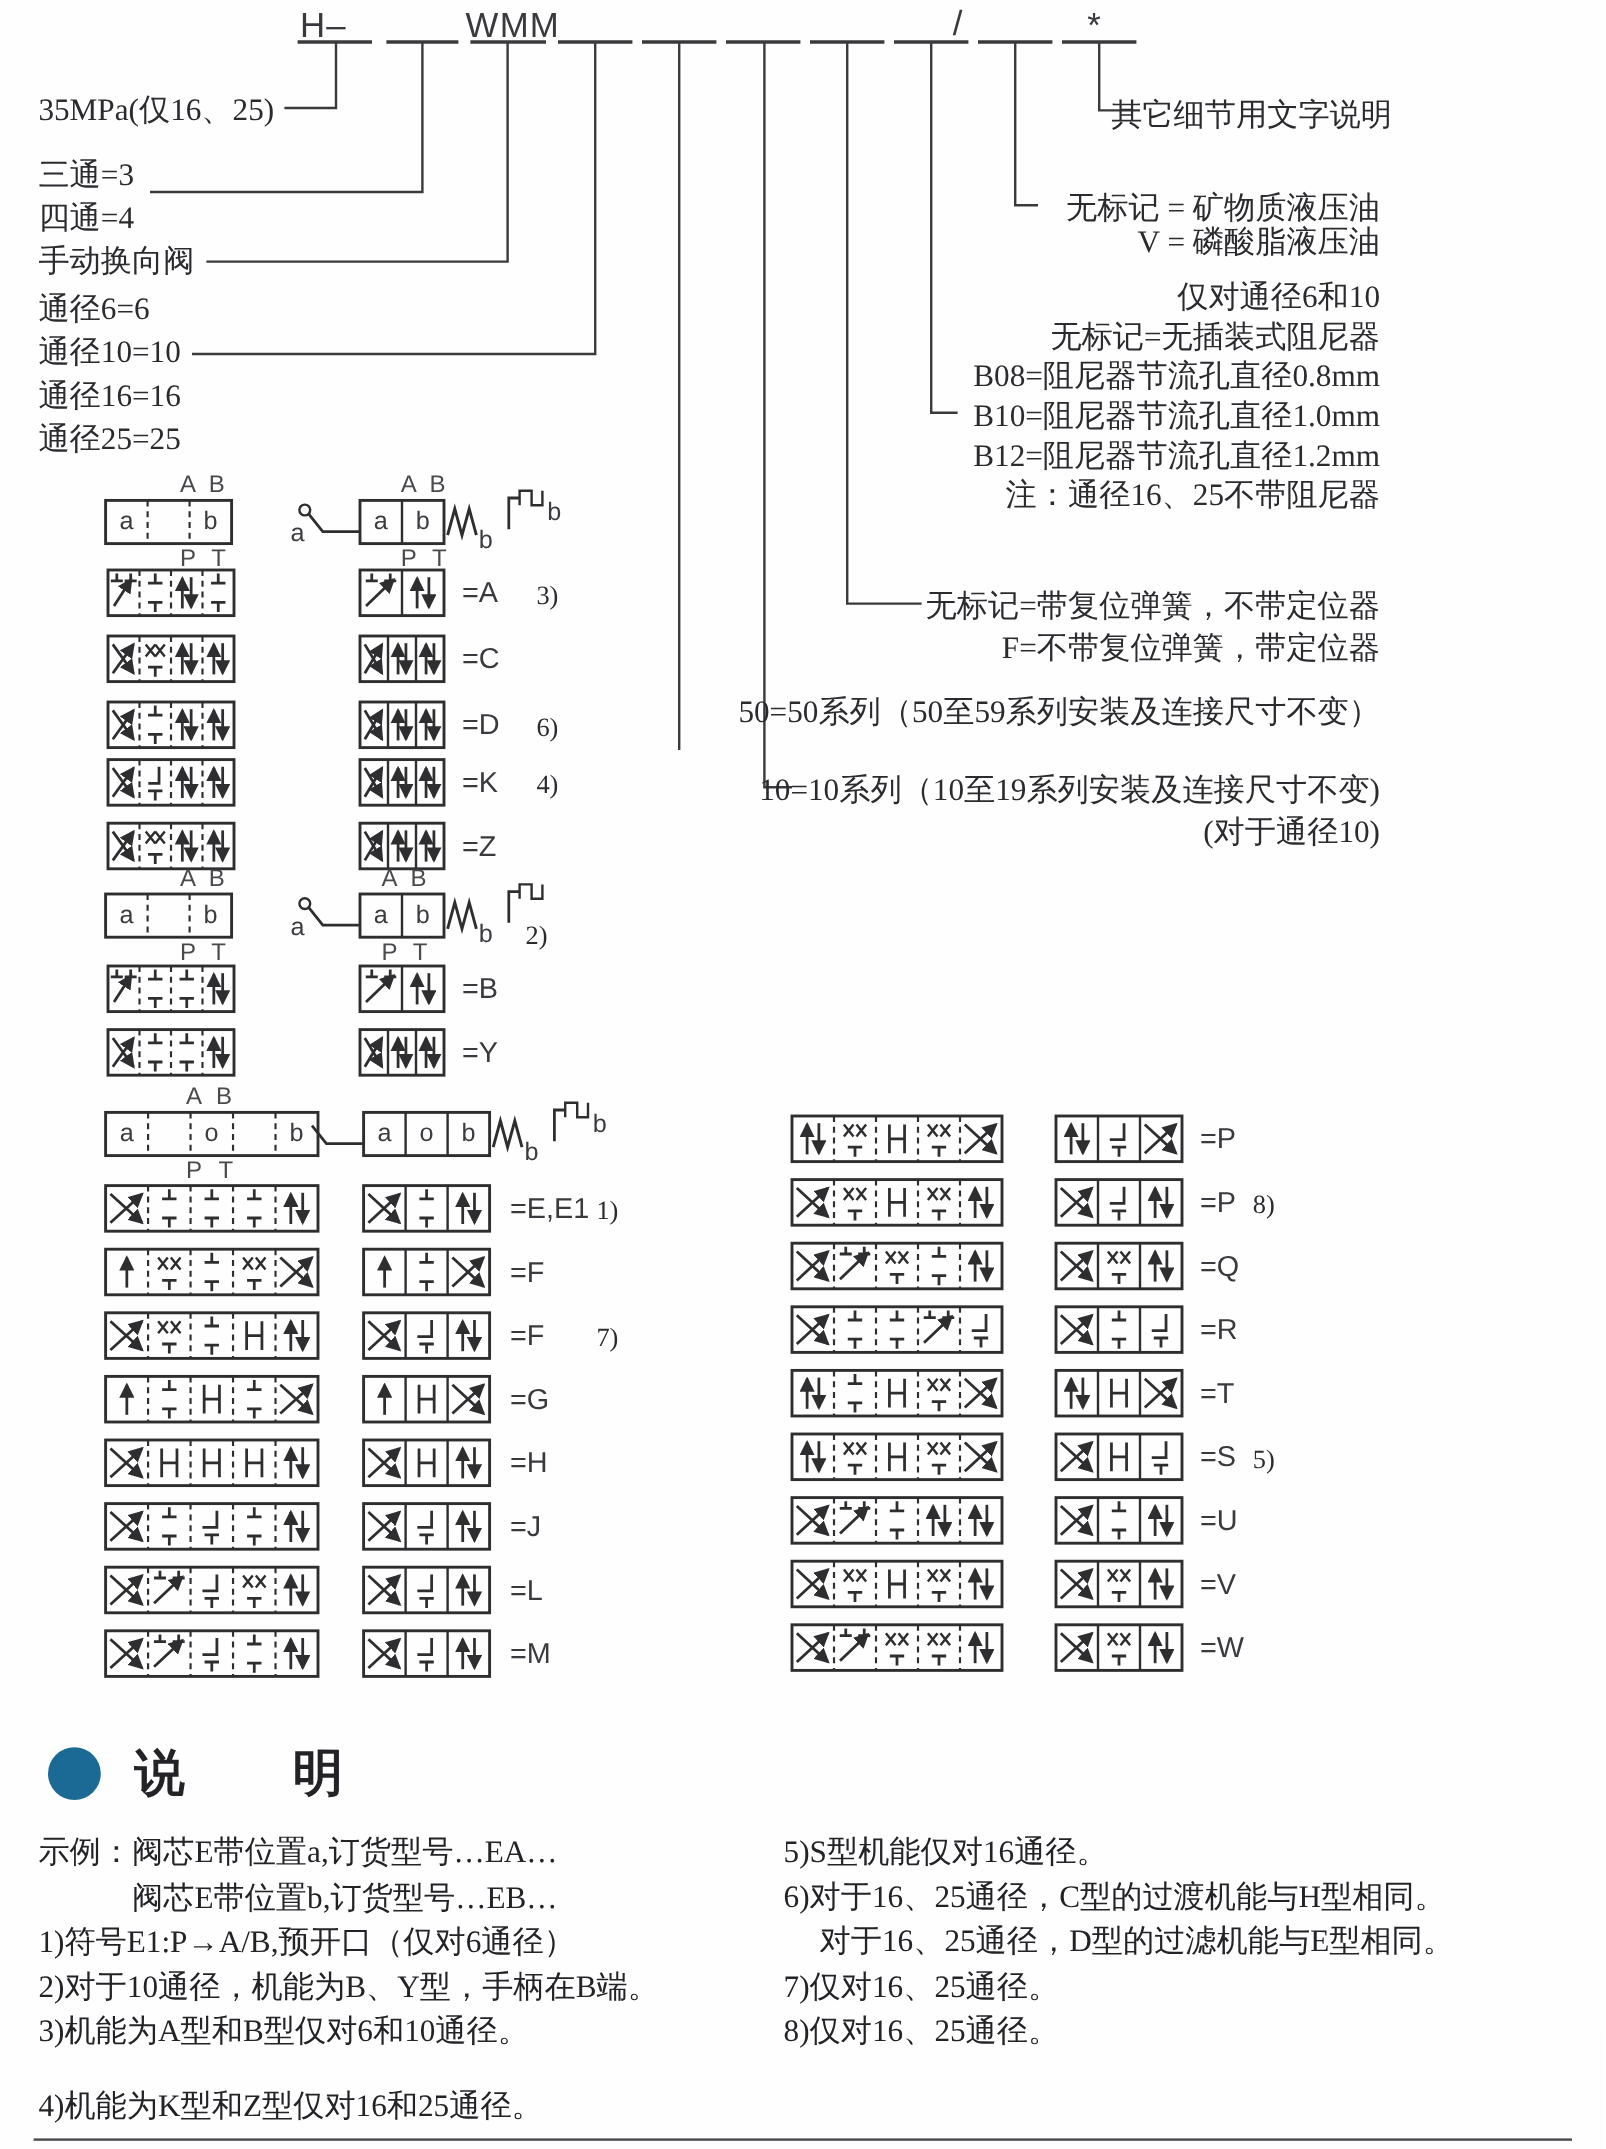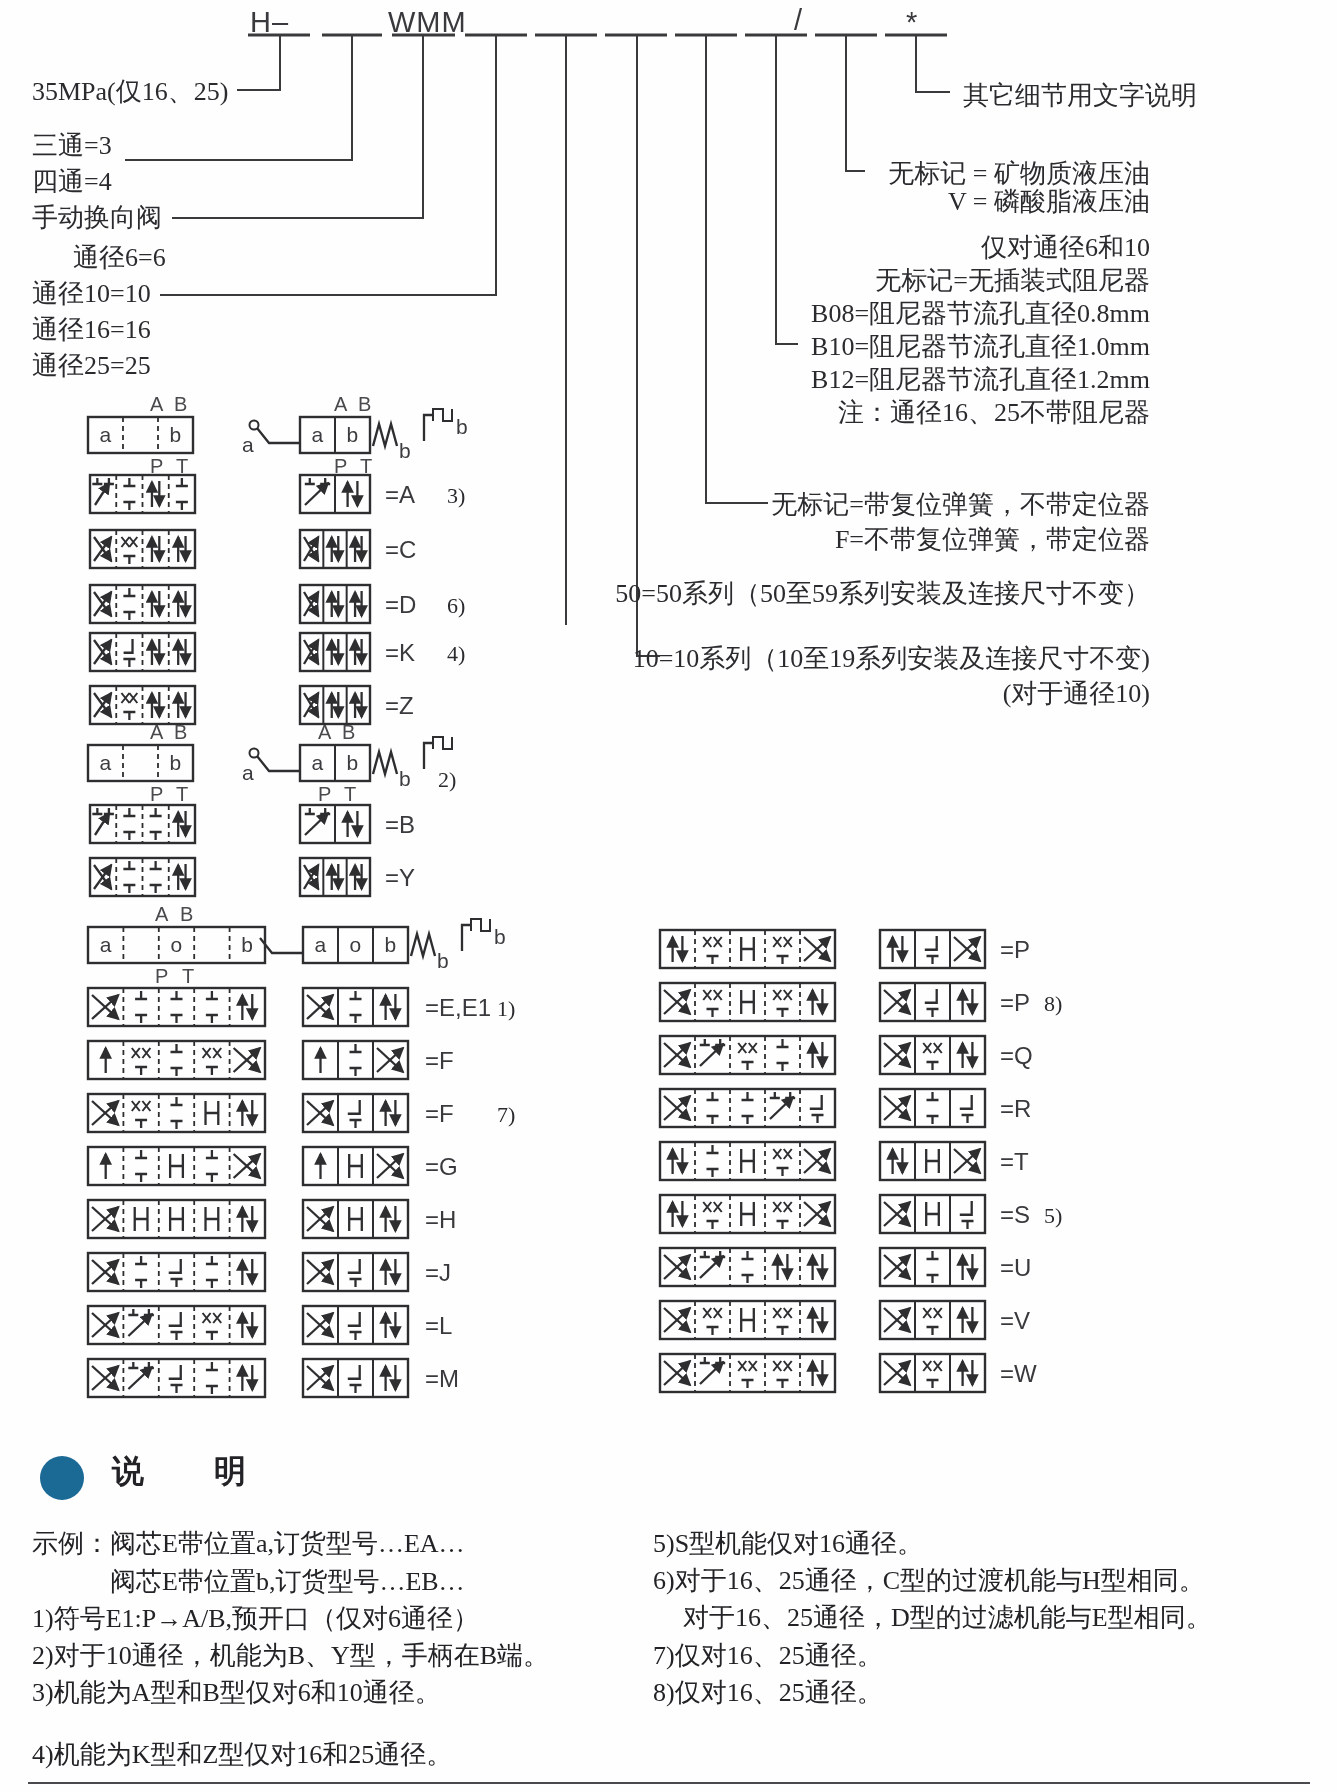--- a/index.html
+++ b/index.html
@@ -7,21 +7,21 @@
           font-family:"Liberation Serif", serif;color:#28282c;}
   .abs{position:absolute;}
   .code{font-family:"Liberation Sans", sans-serif;font-size:29px;color:#3a3a3e;letter-spacing:1px;}
   .lbl{font-size:26px;color:#2b2b2f;white-space:nowrap;}
   .lbl-r{text-align:right;white-space:nowrap;}
   .port{font-family:"Liberation Sans", sans-serif;font-size:20px;color:#4a4a4e;white-space:nowrap;}
   .cell-letter{font-family:"Liberation Sans", sans-serif;font-size:21px;color:#3c3c40;}
   .symlabel{font-family:"Liberation Sans", sans-serif;font-size:24px;color:#3a3a3e;white-space:nowrap;}
   .symnote{font-size:22px;color:#2b2b2f;white-space:nowrap;}
   .note-line{font-size:26px;color:#232327;white-space:nowrap;}
-  #notes-title{font-size:32px;font-weight:bold;color:#232327;letter-spacing:2px;white-space:nowrap;}
+  #notes-title{font-size:42px;font-weight:bold;color:#232327;letter-spacing:2px;white-space:nowrap;}
   #notes-bullet{width:44px;height:44px;border-radius:50%;}
   #bottom-rule{left:28px;top:1782px;width:1282px;height:2px;background:#4a4a4e;}
   svg{position:absolute;left:0;top:0;}
 </style>
 </head>
 <body>
 
 <div id="canvas">
   <svg id="svg-layer" width="1338" height="1791">
     <defs>
@@ -770,27 +770,27 @@
   <span class="abs code" style="left:794px;top:4px;">/</span>
   <span class="abs code" style="left:906px;top:6px;">*</span>
 
   <div class="abs lbl" style="left:32px;top:74px;">35MPa(仅16、25)</div>
   <div id="ways-list">
       <div class="abs lbl" style="left: 32px; top: 128px;">三通=3</div>
       <div class="abs lbl" style="left: 32px; top: 164px;">四通=4</div>
     </div>
   <div class="abs lbl" style="left:32px;top:200px;">手动换向阀</div>
   <div id="sizes-list">
-      <div class="abs lbl" style="left: 32px; top: 240px; margin-left: 41px;">通径6=6</div>
+      <div class="abs lbl" style="left: 32px; top: 240px;">通径6=6</div>
       <div class="abs lbl" style="left: 32px; top: 276px;">通径10=10</div>
       <div class="abs lbl" style="left: 32px; top: 312px;">通径16=16</div>
       <div class="abs lbl" style="left: 32px; top: 348px;">通径25=25</div>
     </div>
 
-  <div class="abs lbl" style="left:963px;top:78px;">其它细节用文字说明</div>
+  <div class="abs lbl" style="left:926px;top:78px;">其它细节用文字说明</div>
   <div id="fluid-list">
       <div class="abs lbl lbl-r" style="right: 188px; top: 156px;">无标记 = 矿物质液压油</div>
       <div class="abs lbl lbl-r" style="right: 188px; top: 184px;">V = 磷酸脂液压油</div>
     </div>
   <div id="damper-list">
       <div class="abs lbl lbl-r" style="right: 188px; top: 230px;">仅对通径6和10</div>
       <div class="abs lbl lbl-r" style="right: 188px; top: 263px; margin-left: 25px;">无标记=无插装式阻尼器</div>
       <div class="abs lbl lbl-r" style="right: 188px; top: 296px;">B08=阻尼器节流孔直径0.8mm</div>
       <div class="abs lbl lbl-r" style="right: 188px; top: 329px;">B10=阻尼器节流孔直径1.0mm</div>
       <div class="abs lbl lbl-r" style="right: 188px; top: 362px;">B12=阻尼器节流孔直径1.2mm</div>

